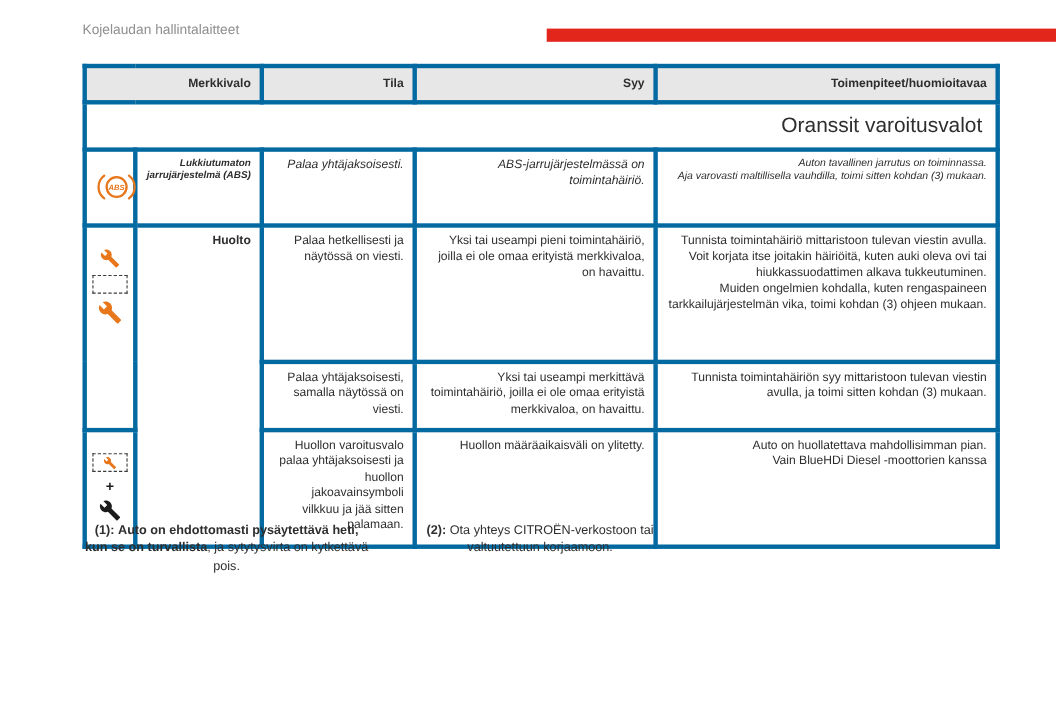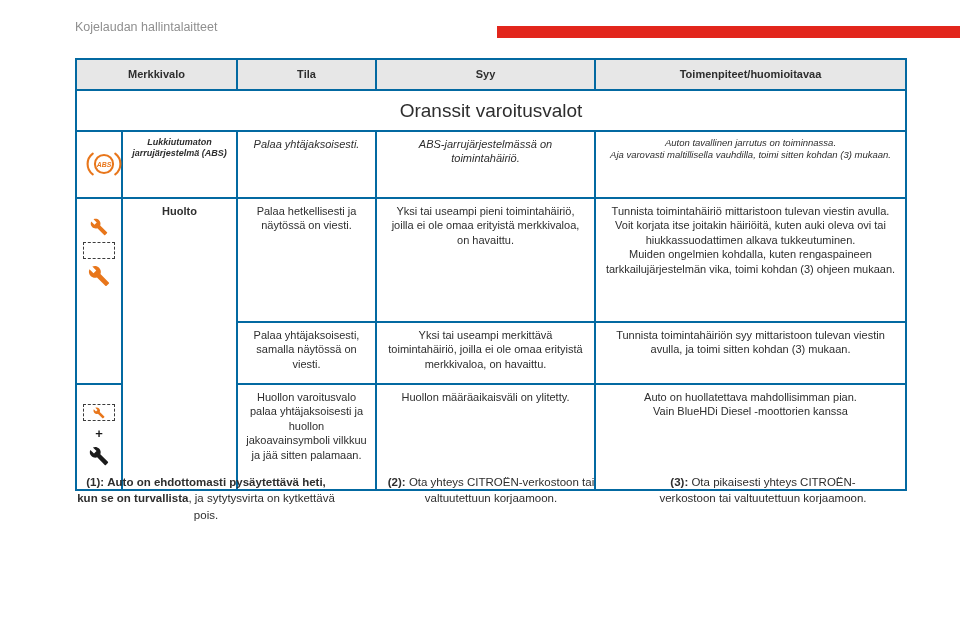--- a/index.html
+++ b/index.html
@@ -34,23 +34,23 @@
     position: absolute;
     left: 75px;
     top: 58px;
     width: 830px;
     border-collapse: collapse;
     table-layout: fixed;
     font-size: 11px;
     line-height: 1.32;
   }
   .warn-table th, .warn-table td {
-    border: 2px solid #0369a1;
+    border: 4px solid #0369a1;
     vertical-align: top;
-    text-align: center;
+    text-align: right;
     padding: 5px 8px;
     white-space: pre-line;
   }
   .warn-table thead th {
     background: #e7e7e7;
     font-weight: bold;
     padding: 7px 8px;
     height: 28px;
   }
   .section-row td {
@@ -204,21 +204,17 @@
 
   <div class="footnotes">
     <div class="footnote">
       <span class="fn-id">(1):</span>
       <strong>Auto on ehdottomasti pysäytettävä heti, kun se on turvallista</strong><span>, ja sytytysvirta on kytkettävä pois.</span>
     </div>
     <div class="footnote">
       <span class="fn-id">(2):</span>
       <strong></strong><span>Ota yhteys CITROËN-verkostoon tai valtuutettuun korjaamoon.</span>
     </div>
-    <div class="footnote">
-      <span class="fn-id">(3):</span>
-      <strong></strong><span>Ota pikaisesti yhteys CITROËN-verkostoon tai valtuutettuun korjaamoon.</span>
-    </div>
   </div>
 
   <div class="page-number">14</div>
 
 </div>
 
 </body></html>

